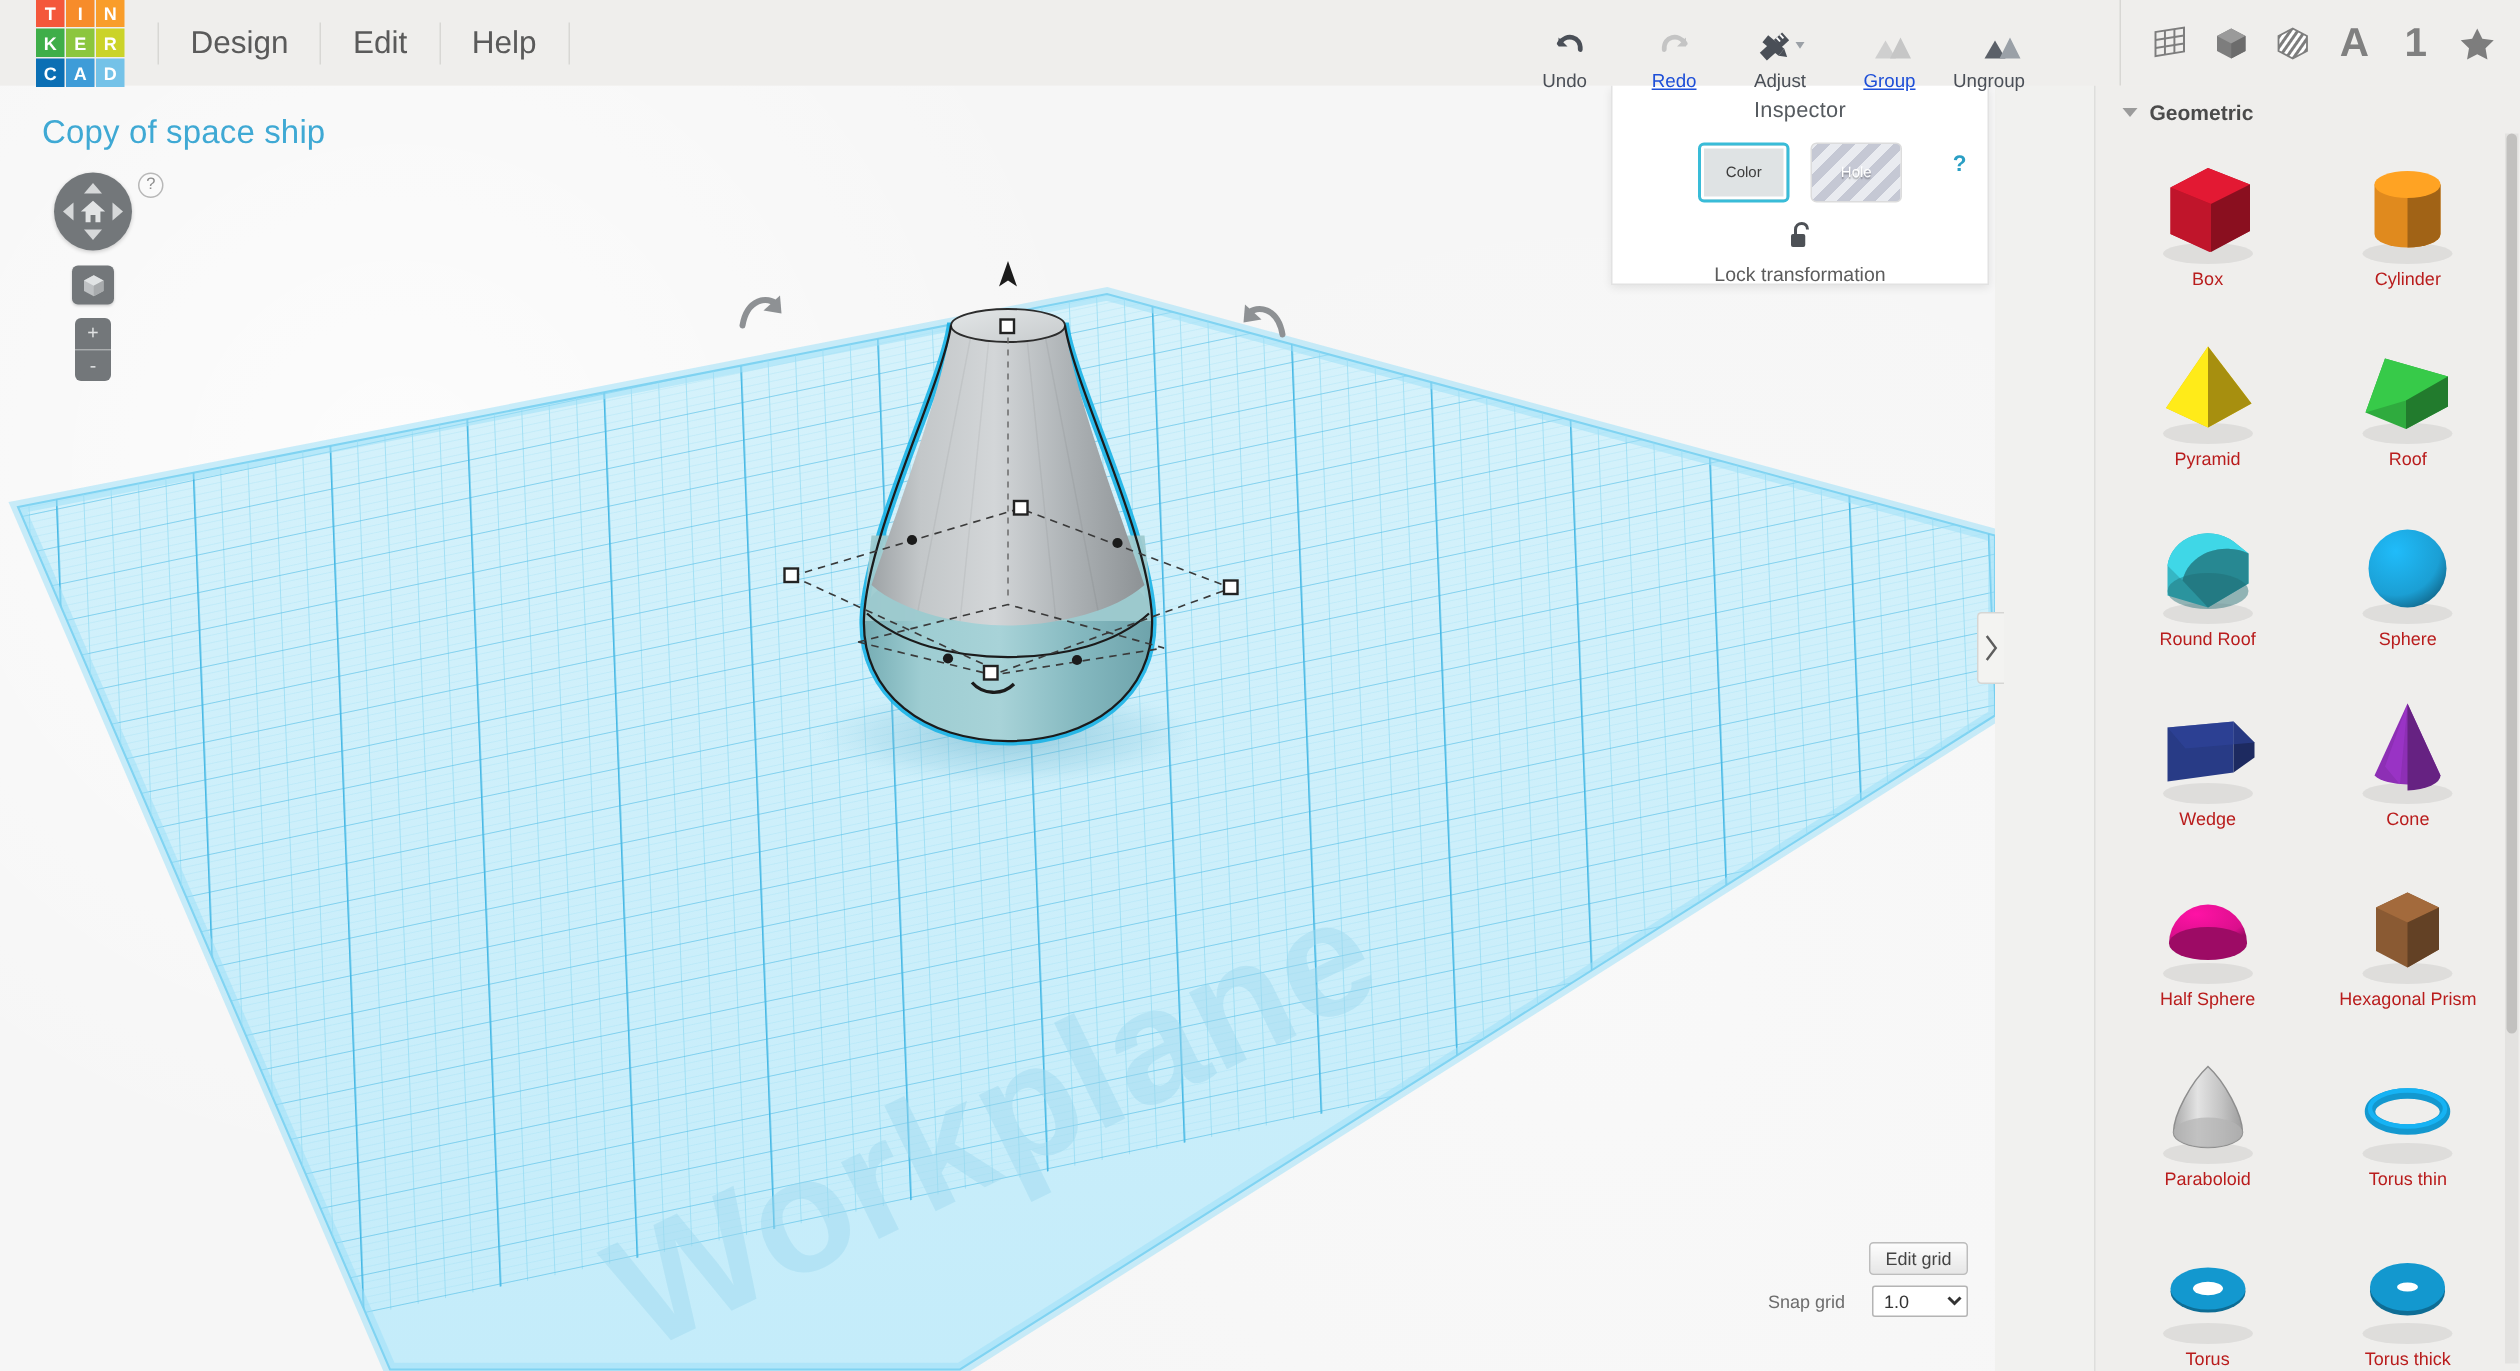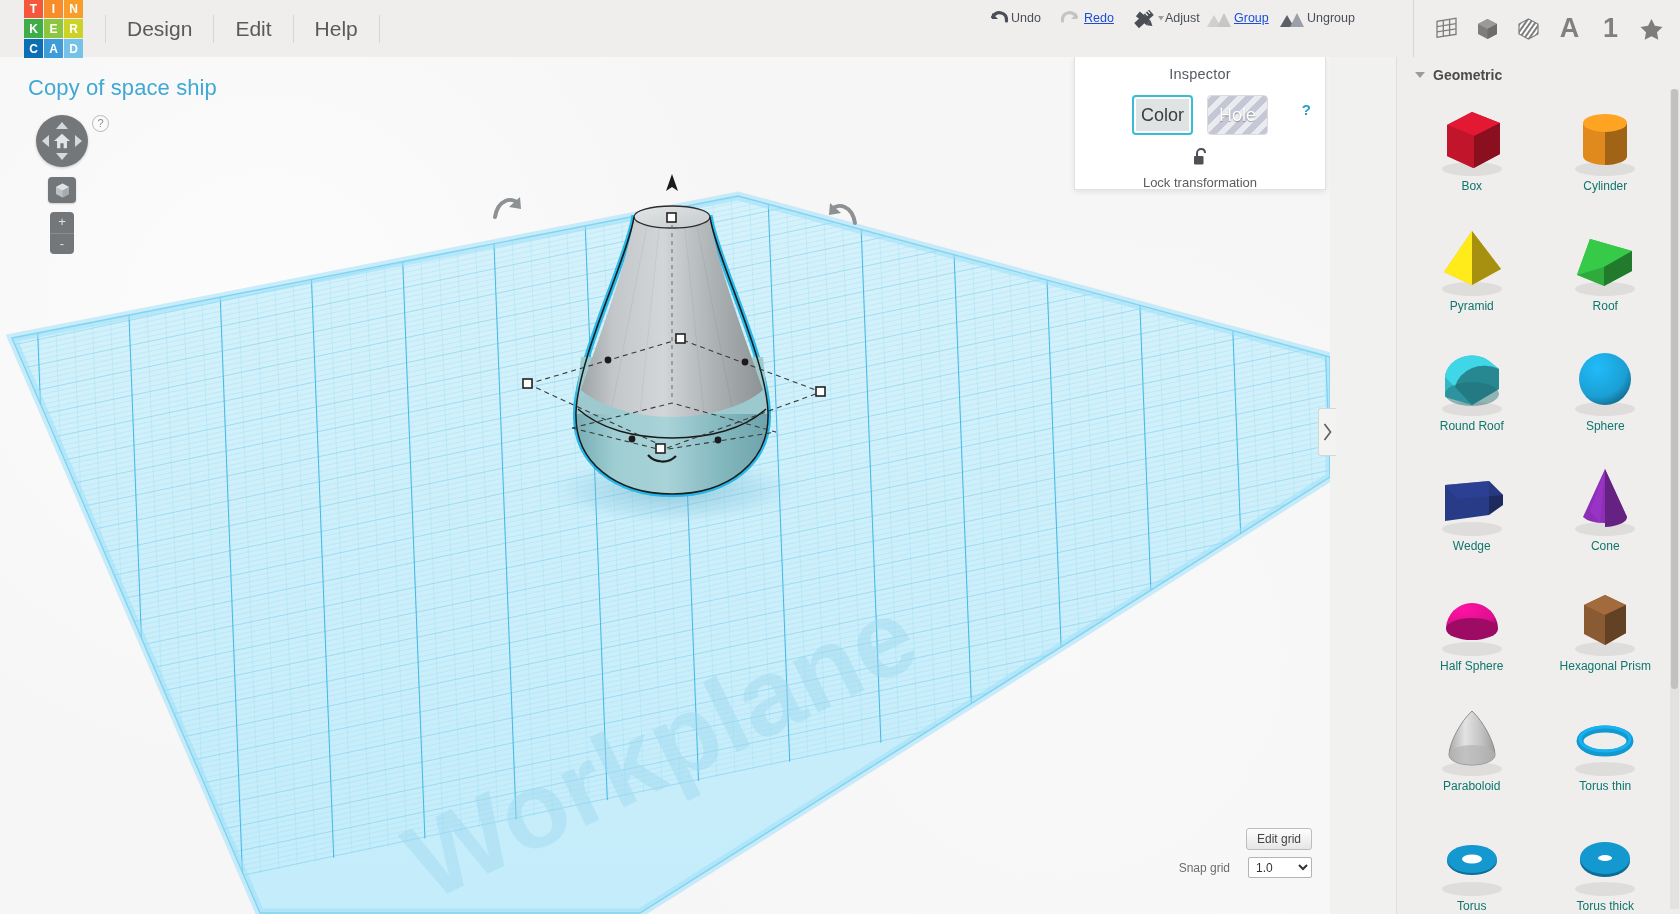--- a/index.html
+++ b/index.html
@@ -42,23 +42,23 @@
     border-right: 1px solid #d8d7d4;
     cursor: pointer;
   }
   .menu-item:first-child { border-left: 1px solid #d8d7d4; }
 
   .tools {
     position: absolute; left: 985px; top: 0;
     display: flex; align-items: flex-start; height: 57px;
   }
   .tool {
-    width: 73px; display: flex; flex-direction: row;
-    align-items: flex-start; justify-content: flex-start;
-    padding-top: 7px; cursor: pointer; position: relative;
+    width: 73px; display: flex; flex-direction: column;
+    align-items: flex-end; justify-content: flex-start;
+    padding-top: 19px; cursor: pointer; position: relative;
   }
   .tool .ticon { height: 24px; display: flex; align-items: center; justify-content: center; }
   .tool .tlabel { font-size: 12.5px; color: #4a4f57; margin-top: 4px; }
   .tool.disabled .tlabel { color: #1d4ed8; text-decoration: underline; }
 
   .rtools {
     position: absolute; right: 10px; top: 0; height: 57px;
     display: flex; align-items: center; gap: 4px;
     padding-left: 14px;
     border-left: 1px solid #d8d7d4;
@@ -161,21 +161,21 @@
   .insp-title {
     text-align: center; font-size: 14.5px; color: #565b60;
     padding-top: 9px; letter-spacing: .2px;
   }
   .insp-swatches {
     display: flex; gap: 14px; justify-content: center; margin-top: 13px;
   }
   .swatch {
     width: 61px; height: 40px; border-radius: 4px;
     display: flex; align-items: center; justify-content: center;
-    font-size: 18px; color: #3d3d3d; cursor: pointer; position: relative;
+    font-size: 10px; color: #3d3d3d; cursor: pointer; position: relative;
   }
   .swatch.color {
     background: #dfe3e4; border: 2px solid #39bcd8;
     box-shadow: inset 0 0 0 2px #fff;
   }
   .swatch.hole {
     border: 1px solid #dcdcdc; color: #fff; text-shadow: 0 1px 1px rgba(0,0,0,.35);
     background: repeating-linear-gradient(-45deg, #c5c8d4 0 6px, #e9ebf0 6px 12px);
   }
   .insp-lock {
@@ -206,21 +206,21 @@
   .shapes-grid {
     display: grid; grid-template-columns: 1fr 1fr;
     row-gap: 2px; padding: 4px 8px 0 8px;
   }
   .shape-cell {
     height: 118px; display: flex; flex-direction: column;
     align-items: center; justify-content: flex-start; cursor: pointer;
     padding-top: 6px;
   }
   .shape-thumb { height: 82px; width: 90px; display: flex; align-items: center; justify-content: center; }
-  .shape-label { font-size: 12px; color: #0f766e; margin-top: -2px; }
+  .shape-label { font-size: 12px; color: #b91c1c; margin-top: -2px; }
   .shapes-scroll {
     position: absolute; right: 1px; top: 32px; width: 9px; height: 820px;
     background: #e3e2e0;
   }
   .shapes-scroll .thumb {
     position: absolute; left: 1px; top: 0; width: 7px; height: 600px;
     background: #c2c1bf; border-radius: 4px;
   }
   
   .collapse-handle {

